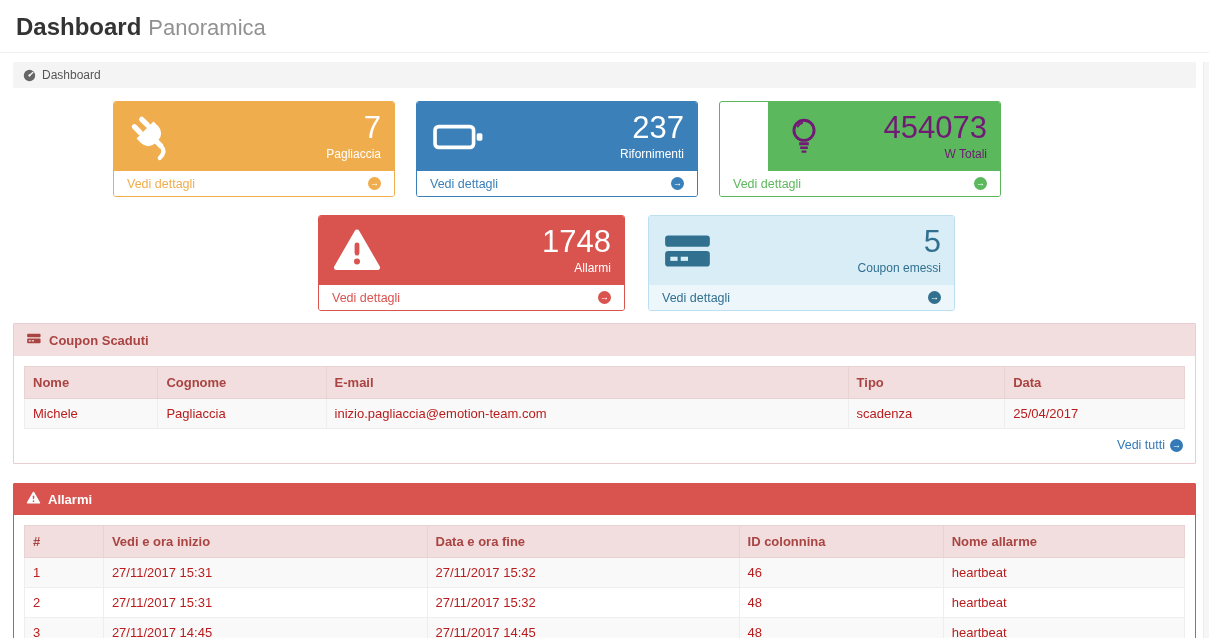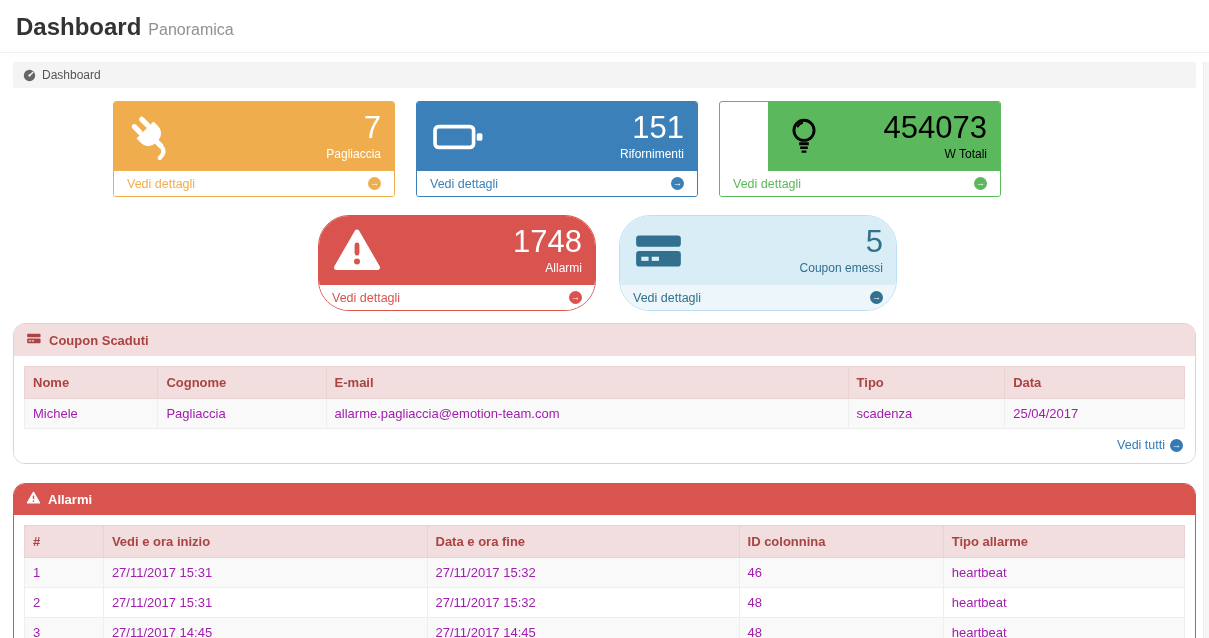--- a/index.html
+++ b/index.html
@@ -5,35 +5,35 @@
   * { box-sizing: border-box; }
   html,body { margin:0; padding:0; }
   body {
     width:1209px; height:638px; overflow:hidden; position:relative;
     background:#fff; color:#333;
     font-family:"Liberation Sans", sans-serif;
   }
   
   .content-header { padding:13px 16px 11px; border-bottom:1px solid #f0f0f0; }
   .page-title { display:inline; margin:0; font-size:24px; font-weight:bold; color:#333; }
-  .page-subtitle { font-size:16px; color:#919191; margin-left:7px; }
+  .page-subtitle { font-size:22px; color:#919191; margin-left:7px; }
   
   .breadcrumb {
     margin:9px 13px 0; background:#f4f4f4; border-radius:2px;
     padding:6px 10px; font-size:12px; color:#555;
     display:flex; align-items:center; gap:6px; cursor:pointer;
   }
   .breadcrumb svg { display:block; }
   
   .boxes { padding:0 13px; }
   .box-row { display:flex; }
   .box-row1 { margin-top:13px; gap:21px; padding-left:100px; }
   .box-row2 { margin-top:18px; gap:23px; padding-left:305px; }
   .ibox { width:282px; border:1px solid; border-radius:3px; overflow:hidden; background:#fff; }
-  .box-row2 .ibox { width:278px;border-radius:31px; }
+  .box-row2 .ibox { width:307px; }
   .ibox-body { height:69px; display:flex; align-items:center; justify-content:space-between; padding:0 13px; }
   .ibox-icon { display:flex; align-items:center; }
   .ibox-stats { text-align:right; }
   .ibox-value { font-size:31px; line-height:1; }
   .ibox-label { font-size:12px; margin-top:4px; }
   .ibox-footer {
     height:25px; display:flex; align-items:center; justify-content:space-between;
     padding:0 13px; font-size:12.5px; background:#fff; text-decoration:none; cursor:pointer;
   }
   .circle-arrow {
@@ -43,44 +43,44 @@
   }
   .ibox-orange { border-color:#f0ad4e; }
   .ibox-orange .ibox-body { background:#f0ad4e; color:#fff; }
   .ibox-orange .ibox-footer { color:#f0ad4e; }
   .ibox-orange .circle-arrow { background:#f0ad4e; }
   .ibox-blue { border-color:#3b80b9; }
   .ibox-blue .ibox-body { background:#3b80b9; color:#fff; }
   .ibox-blue .ibox-footer { color:#3b80b9; }
   .ibox-blue .circle-arrow { background:#3b80b9; }
   .ibox-green { border-color:#5cb85c; }
-  .ibox-green .ibox-body { background:#5cb85c; color:#000000;margin-left:48px; }
+  .ibox-green .ibox-body { background:#5cb85c; color:#701a75;margin-left:48px; }
   .ibox-green .ibox-footer { color:#5cb85c; }
   .ibox-green .circle-arrow { background:#5cb85c; }
   .ibox-red { border-color:#d9534f; }
   .ibox-red .ibox-body { background:#d9534f; color:#fff; }
   .ibox-red .ibox-footer { color:#d9534f; }
   .ibox-red .circle-arrow { background:#d9534f; }
   .ibox-info { border-color:#bcdff1; }
   .ibox-info .ibox-body { background:#d9edf7; color:#31708f; --cutout:#d9edf7; }
   .ibox-info .ibox-footer { background:#ecf6fb; color:#31708f; }
   .ibox-info .circle-arrow { background:#31708f; }
   
   .panels { padding:0 13px; }
-  .panel { border:1px solid; border-radius:12px; overflow:hidden; }
+  .panel { border:1px solid; border-radius:1px; overflow:hidden; }
   .panel-heading { padding:7px 12px; font-size:13px; font-weight:bold; display:flex; align-items:center; gap:7px; }
   .panel-body { background:#fff; padding:10px; }
   .panel-coupon { margin-top:12px; border-color:#ebccd1; }
   .panel-coupon .panel-heading { background:#f2dede; color:#a94442; --cutout:#f2dede; }
   .panel-alarms { margin-top:19px; border-color:#d9534f; }
   .panel-alarms .panel-heading { background:#d9534f; color:#fff; --cutout:#d9534f; }
   table { width:100%; border-collapse:collapse; font-size:13px; table-layout:fixed; }
   th { text-align:left; font-weight:bold; padding:8px 8px; border:1px solid #e8d2d2;
        background:#f2dede; color:#a94442; }
-  td { padding:7px 8px; border:1px solid #eee; color:#a21caf; background:#fff; }
+  td { padding:7px 8px; border:1px solid #eee; color:#b91c1c; background:#fff; }
   tbody.data-rows tr:nth-child(odd) td { background:#f9f9f9; }
   .see-all { text-align:right; padding:9px 2px 1px; font-size:12.5px;text-decoration:underline; }
   .see-all a { color:#337ab7; text-decoration:none; display:inline-flex; align-items:center; gap:5px; cursor:pointer; }
   .see-all .circle-arrow { background:#337ab7; }
   
   .scrollbar-strip { position:absolute; top:62px; right:0; bottom:0; width:6px;
     background:#f6f6f6; border-left:1px solid #ececec; }
 </style>
 </head>
 <body>
@@ -129,21 +129,21 @@
 
     <div class="ibox ibox-blue">
       <div class="ibox-body">
         <span class="ibox-icon">
           <svg width="58" height="50" viewBox="0 0 52 48">
               <rect x="3" y="14" width="37" height="20" rx="3.5" fill="none" stroke="currentColor" stroke-width="3.5"></rect>
               <rect x="43" y="20.5" width="5.5" height="7" rx="1.5" fill="currentColor"></rect>
             </svg>
         </span>
         <div class="ibox-stats">
-          <div class="ibox-value">151</div>
+          <div class="ibox-value">237</div>
           <div class="ibox-label">Rifornimenti</div>
         </div>
       </div>
       <a class="ibox-footer">
         <span>Vedi dettagli</span>
         <span class="circle-arrow">→</span>
       </a>
     </div>
 
     <div class="ibox ibox-green">
@@ -238,21 +238,21 @@
             <th>Cognome</th>
             <th>E-mail</th>
             <th>Tipo</th>
             <th>Data</th>
           </tr>
         </thead>
         <tbody class="data-rows">
             <tr>
               <td>Michele</td>
               <td>Pagliaccia</td>
-              <td>allarme.pagliaccia@emotion-team.com</td>
+              <td>inizio.pagliaccia@emotion-team.com</td>
               <td>scadenza</td>
               <td>25/04/2017</td>
             </tr>
           </tbody>
       </table>
       <div class="see-all">
         <a>
           <span>Vedi tutti</span>
           <span class="circle-arrow">→</span>
         </a>
@@ -277,21 +277,21 @@
             <col style="width:26.9%">
             <col style="width:17.6%">
             <col style="width:20.8%">
           </colgroup>
         <thead>
           <tr>
             <th>#</th>
             <th>Vedi e ora inizio</th>
             <th>Data e ora fine</th>
             <th>ID colonnina</th>
-            <th>Tipo allarme</th>
+            <th>Nome allarme</th>
           </tr>
         </thead>
         <tbody class="data-rows">
             <tr>
               <td>1</td>
               <td>27/11/2017 15:31</td>
               <td>27/11/2017 15:32</td>
               <td>46</td>
               <td>heartbeat</td>
             </tr>

